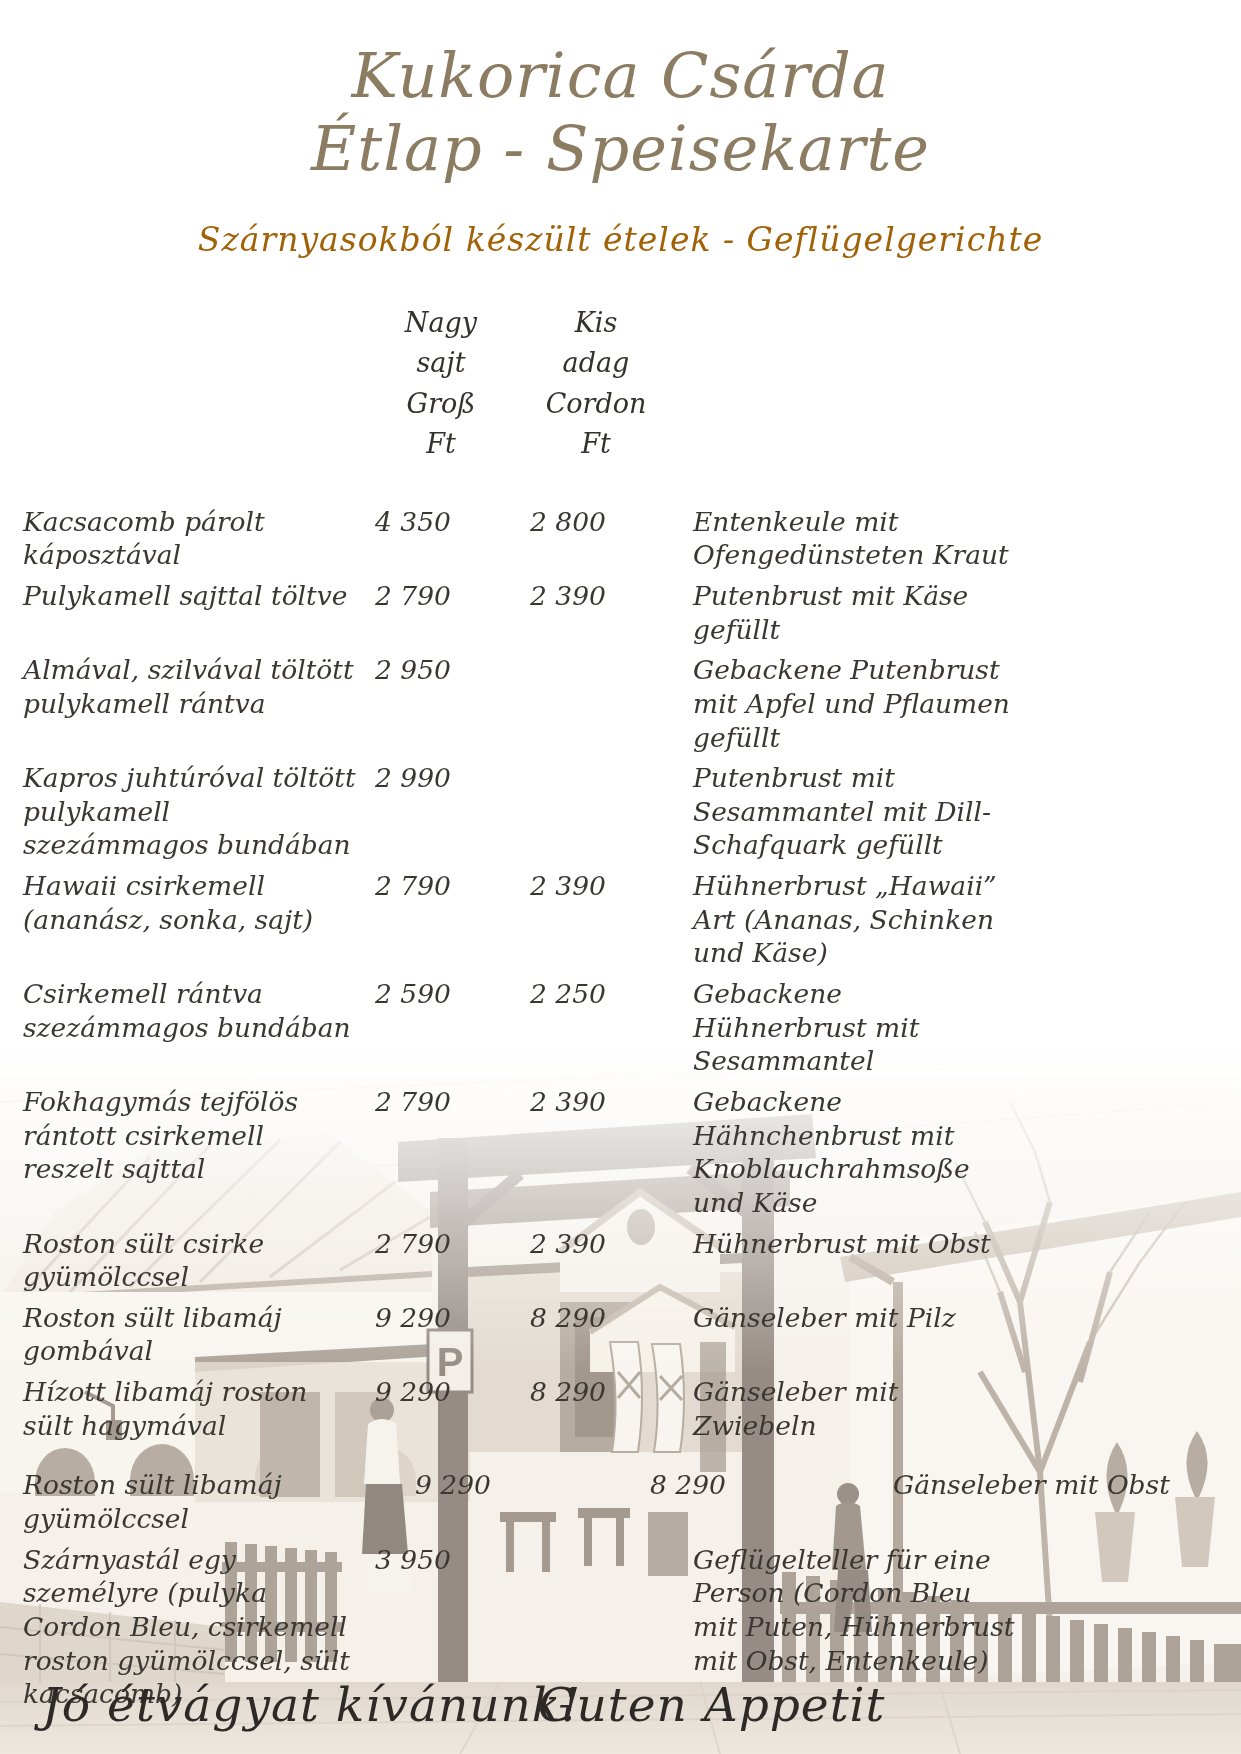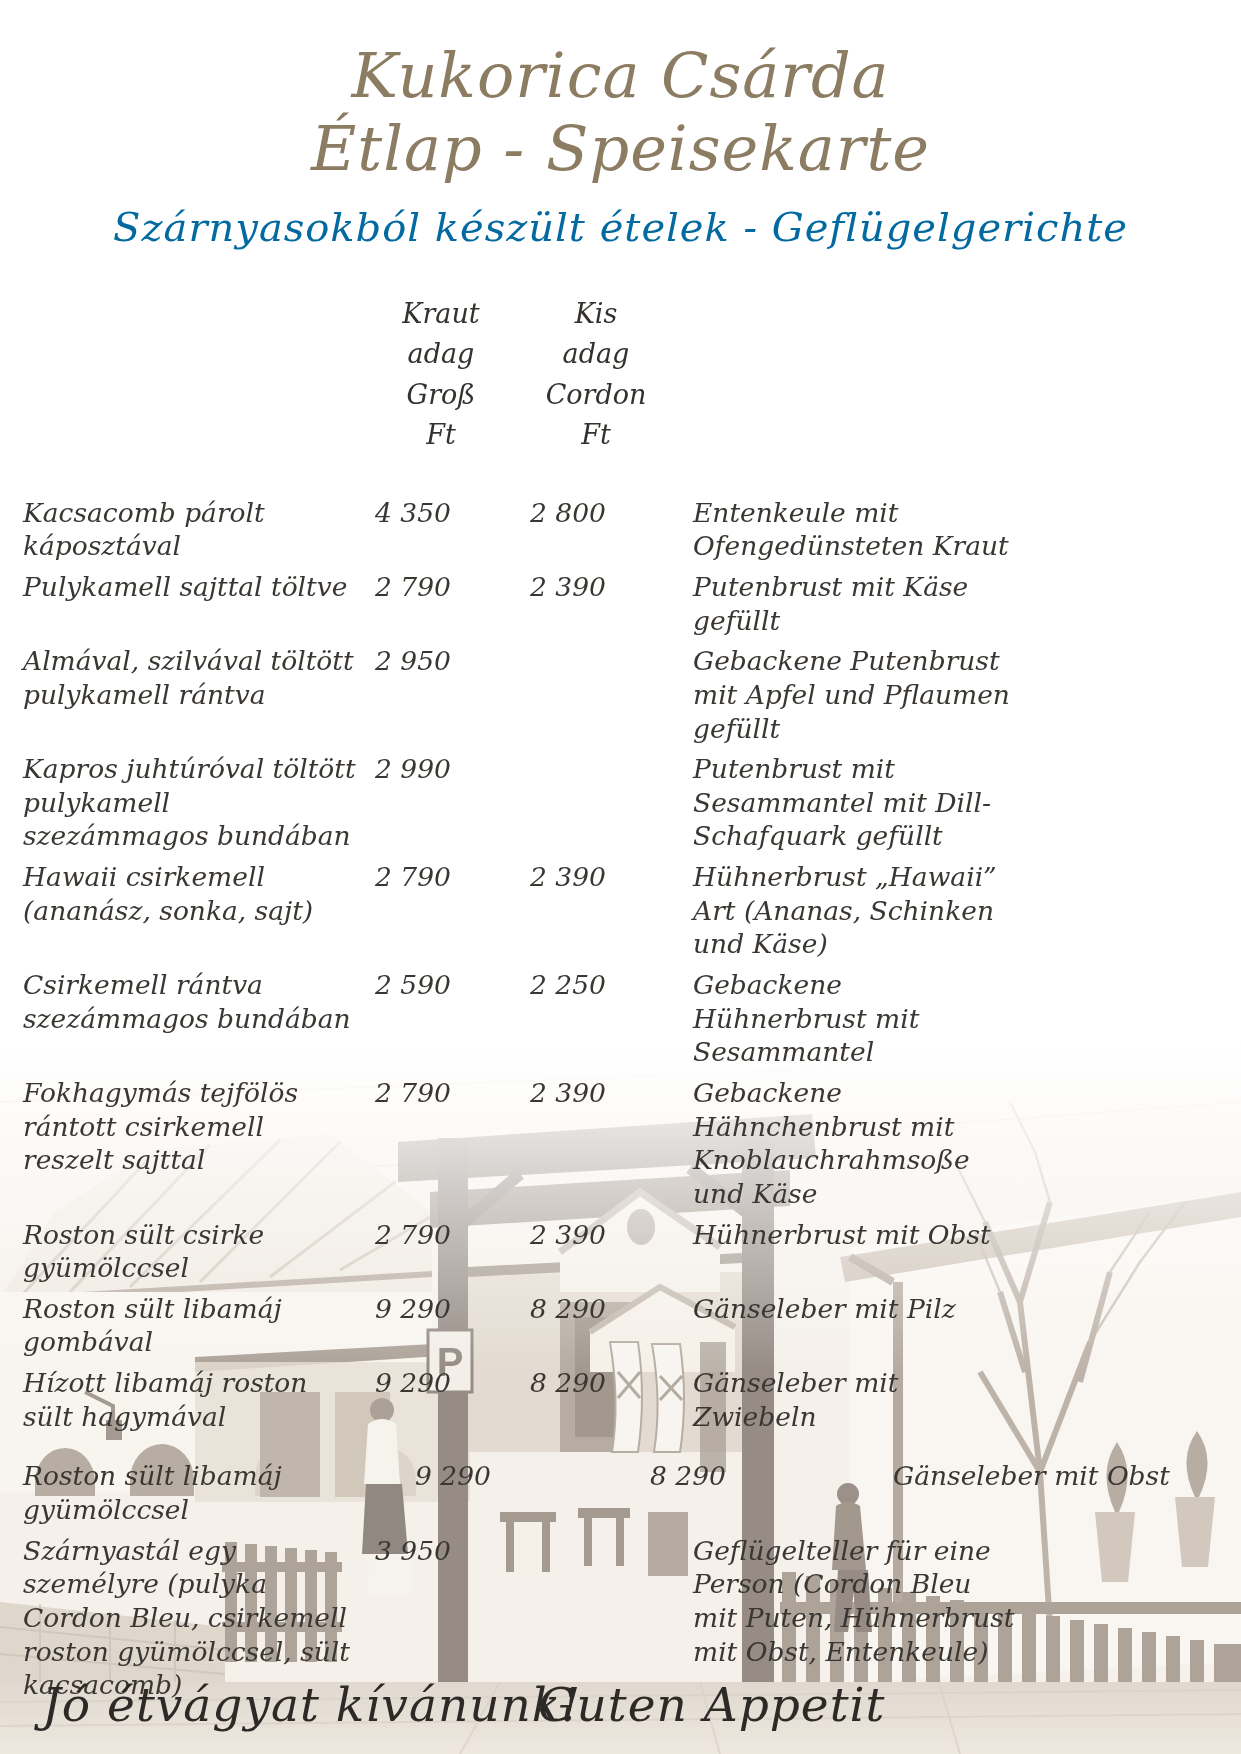--- a/index.html
+++ b/index.html
@@ -21,24 +21,24 @@
   .title-block{text-align:center;margin-top:42px;}
   .script{
     font-style:italic;
     color:#8c7c62;
     letter-spacing:1px;
   }
   .main-title{font-size:62px;line-height:1.1;}
   .sub-title{font-size:62px;line-height:1.25;}
   .section-title{
     text-align:center;
-    font-size:40px;
-    margin-top:16px;
-    font-style:italic;
-    color:#0369a1;
+    font-size:33px;
+    margin-top:32px;
+    font-style:italic;
+    color:#a16207;
     letter-spacing:1px;
   }
   .col-headers{
     display:grid;
     grid-template-columns:330px 112px 43px 112px;
     padding-left:55px;
     margin-top:44px;
     color:#35312d;
   }
   .col-head{
@@ -259,21 +259,21 @@
   <div class="content">
 
     <div class="title-block">
       <div class="script main-title">Kukorica Csárda</div>
       <div class="script sub-title">Étlap - Speisekarte</div>
     </div>
     <div class="section-title">Szárnyasokból készült ételek - Geflügelgerichte</div>
 
     <div class="col-headers">
       <div class="col-head large">
-        <div>Kraut adag</div>
+        <div>Nagy sajt</div>
         <div>Groß</div>
         <div>Ft</div>
       </div>
       <div class="col-head small">
         <div>Kis adag</div>
         <div>Cordon</div>
         <div>Ft</div>
       </div>
     </div>
 

